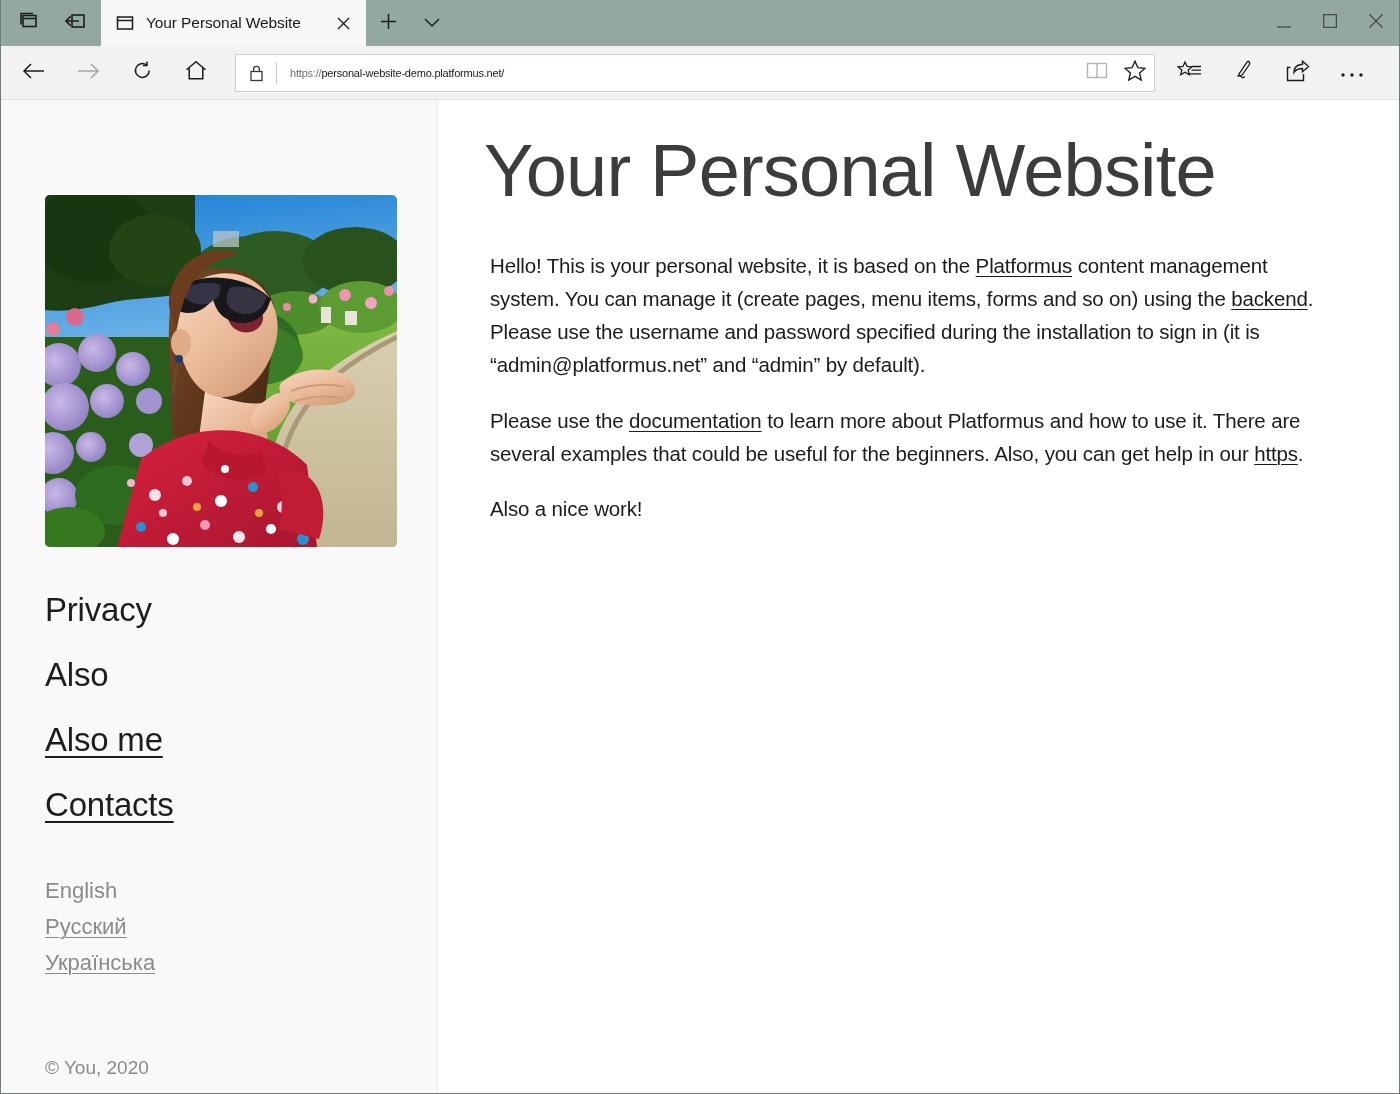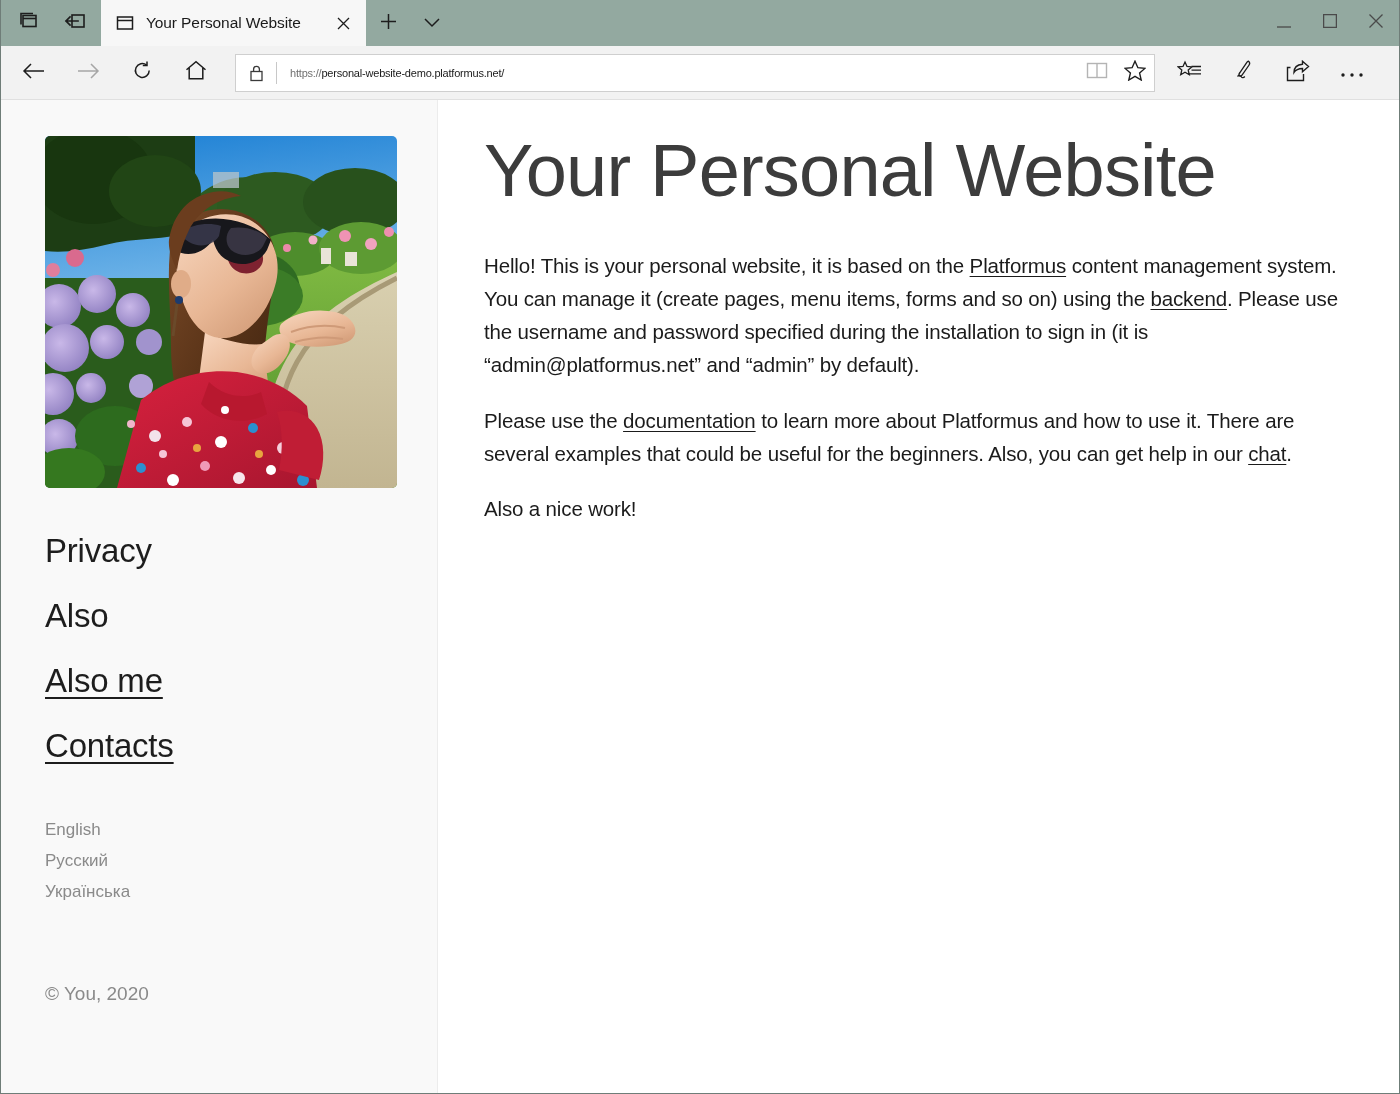--- a/index.html
+++ b/index.html
@@ -184,23 +184,24 @@
     display: flex;
     background: #ffffff;
     overflow: hidden;
   }
 
   .sidebar {
     width: 437px;
     flex: 0 0 437px;
     background: #f9f9f9;
     border-right: 1px solid #ececec;
-    padding: 36px 0 0 44px;
+    padding: 36px 0 16px 44px;
     display: flex;
     flex-direction: column;
+    justify-content: flex-end;
   }
 
   .photo {
     width: 352px;
     height: 352px;
     border-radius: 5px;
     overflow: hidden;
     position: relative;
     flex: 0 0 auto;
   }
@@ -229,28 +230,29 @@
     text-decoration-thickness: 1.6px;
   }
 
   .langs {
     margin-top: 27px;
     display: flex;
     flex-direction: column;
   }
 
   .lang {
-    font-size: 17px;
+    font-size: 22px;
     line-height: 1;
     color: #8a8a8a;
     margin-bottom: 14px;
     cursor: pointer;
     width: max-content;
   }
   .lang.linked {
+    text-decoration: underline;
     text-underline-offset: 3px;
     text-decoration-thickness: 1px;
   }
   .lang.current { cursor: default; }
 
   .copyright {
     margin-top: 70px;
     font-size: 19px;
     color: #8a8a8a;
     line-height: 1;
@@ -273,20 +275,21 @@
     white-space: nowrap;
   }
 
   .para {
     font-size: 20.5px;
     line-height: 1.62;
     color: #1b1b1b;
     margin-bottom: 22px;
     max-width: 860px;
     letter-spacing: -0.15px;
+    margin-left: 6px;
   }
 
   .para a, .inline-link {
     color: #1b1b1b;
     text-decoration: underline;
     text-underline-offset: 2.5px;
     text-decoration-thickness: 1.3px;
     cursor: pointer;
   }
 </style>
@@ -622,18 +625,18 @@
       </div>
 
       <div class="copyright">© You, 2020</div>
     </aside>
 
     <main class="content">
       <h1 class="page-title">Your Personal Website</h1>
 
       <p class="para"><span>Hello! This is your personal website, it is based on the </span><a class="inline-link">Platformus</a><span> content management system. You can manage it (create pages, menu items, forms and so on) using the </span><a class="inline-link">backend</a><span>. Please use the username and password specified during the installation to sign in (it is “admin@platformus.net” and “admin” by default).</span></p>
 
-      <p class="para"><span>Please use the </span><a class="inline-link">documentation</a><span> to learn more about Platformus and how to use it. There are several examples that could be useful for the beginners. Also, you can get help in our </span><a class="inline-link">chat</a><span>.</span></p>
+      <p class="para"><span>Please use the </span><a class="inline-link">documentation</a><span> to learn more about Platformus and how to use it. There are several examples that could be useful for the beginners. Also, you can get help in our </span><a class="inline-link">https</a><span>.</span></p>
 
       <p class="para">Also a nice work!</p>
     </main>
   </div>
 </div>
 
 </body></html>

